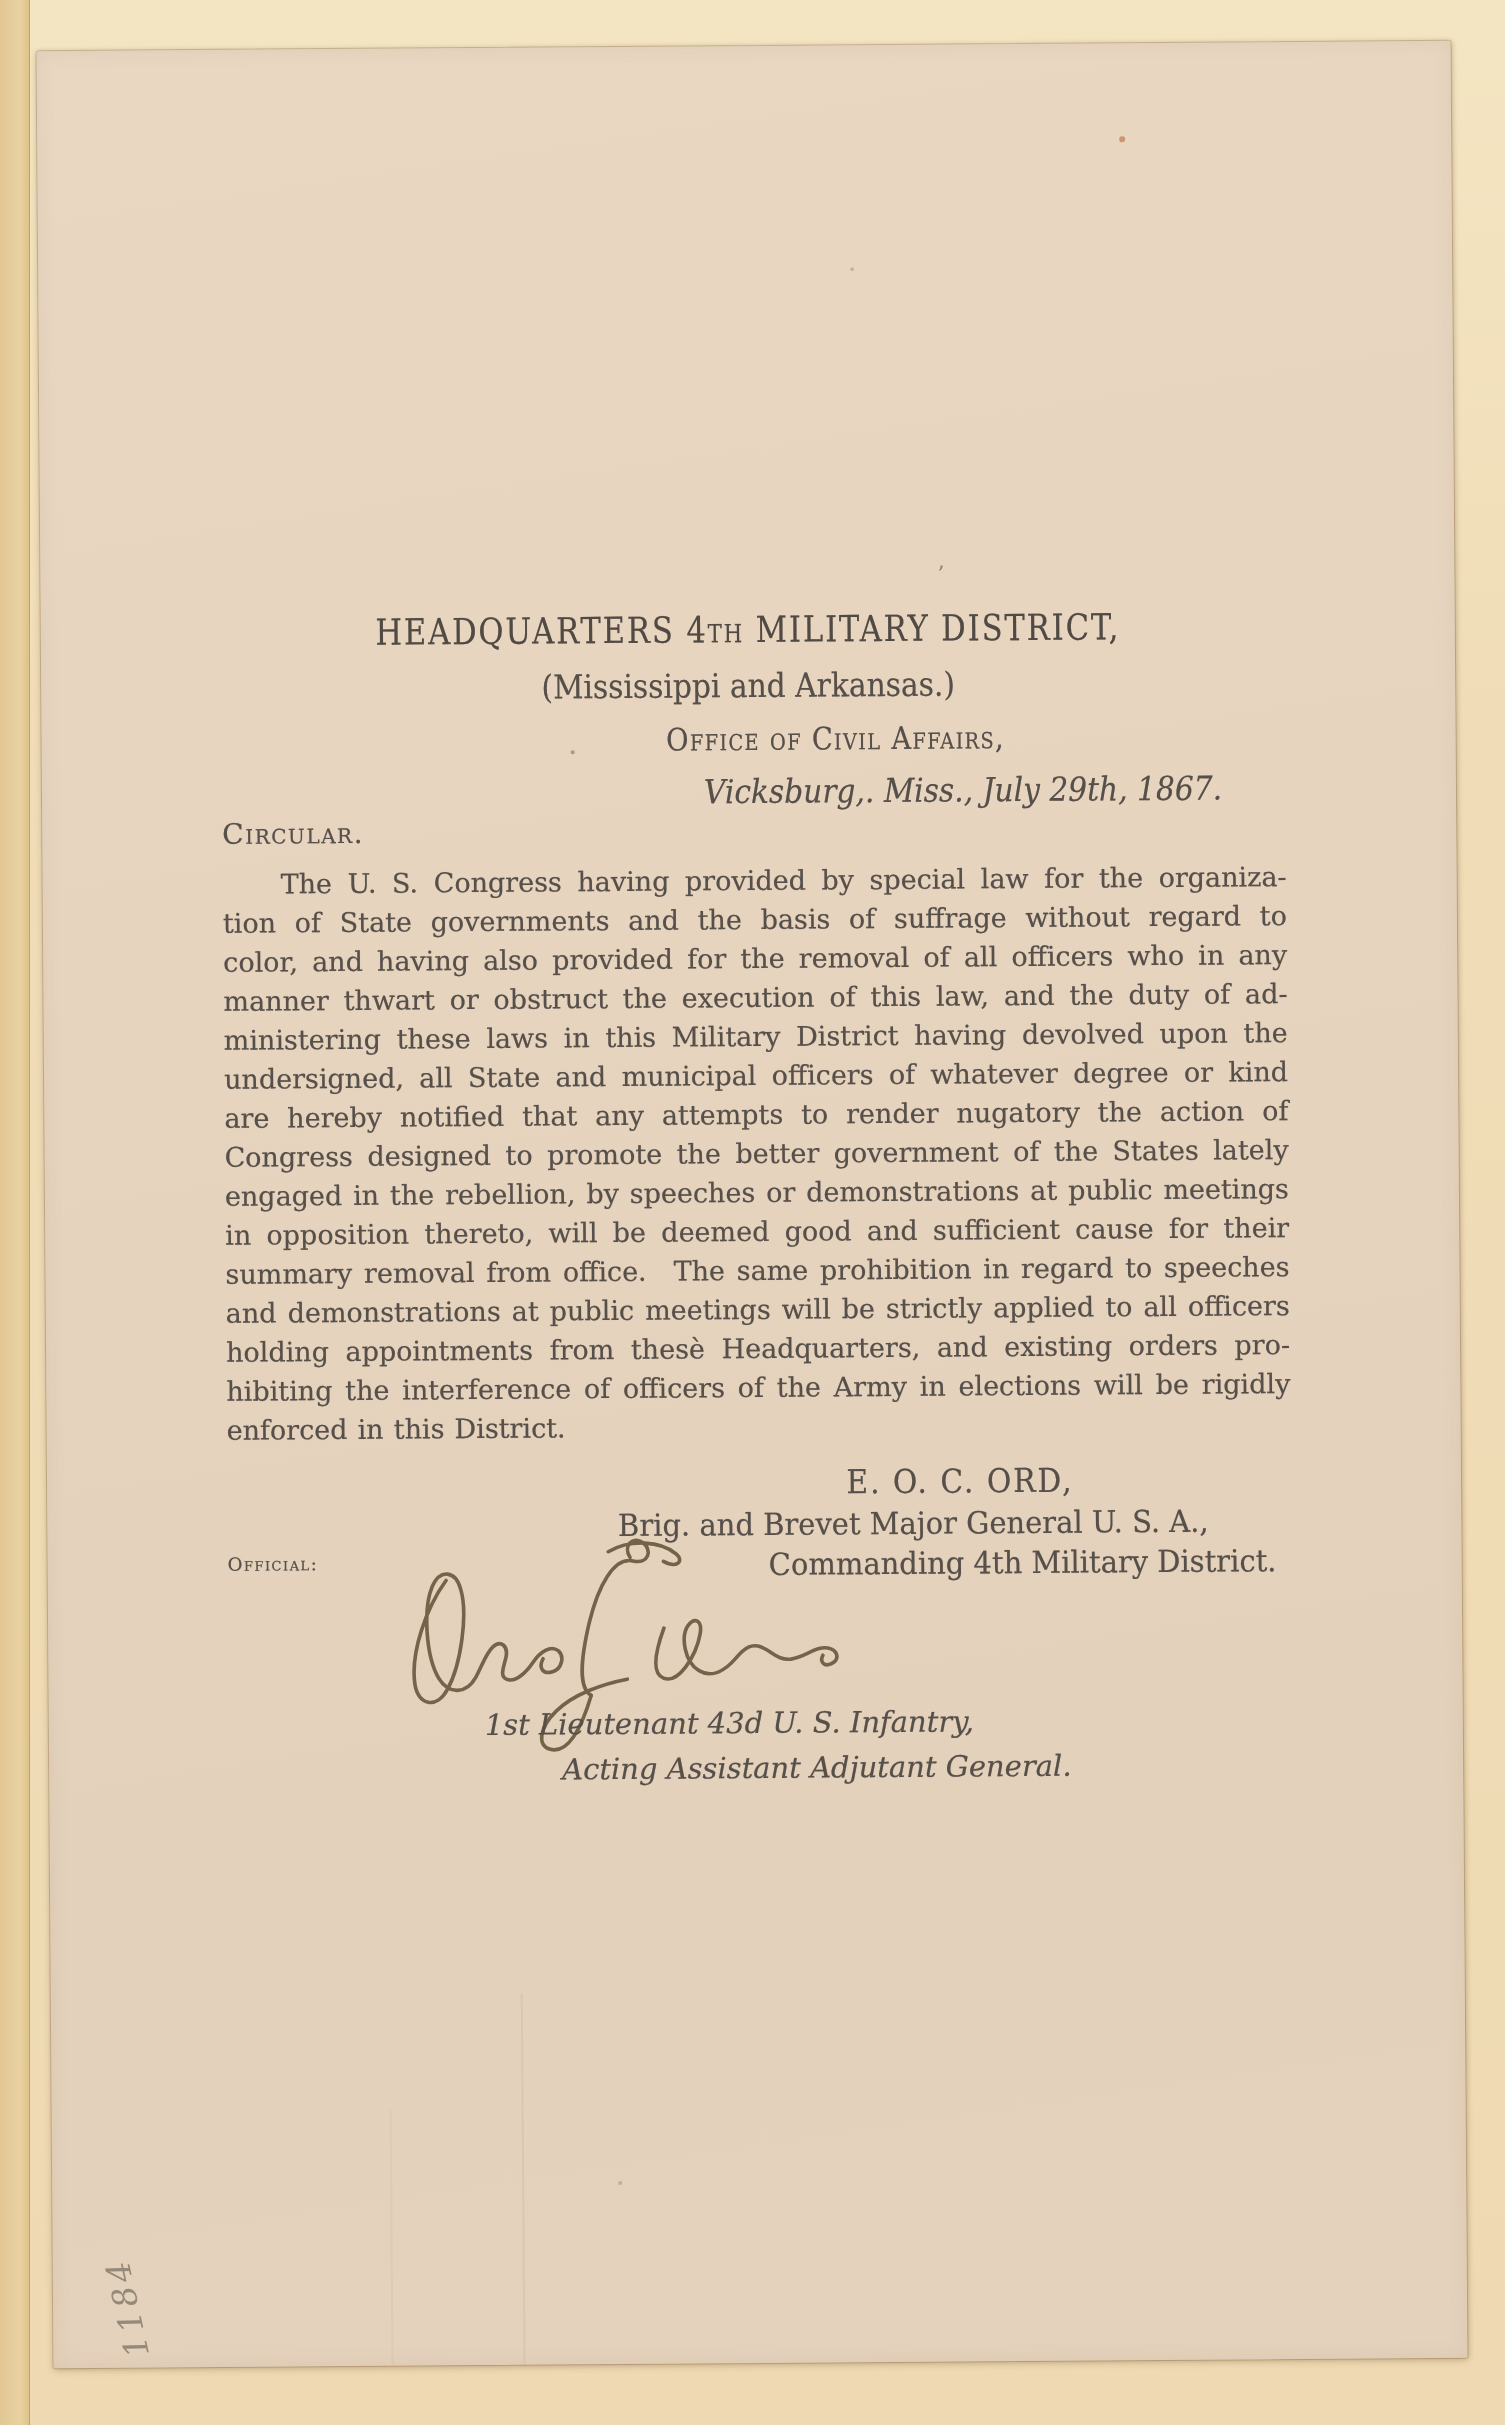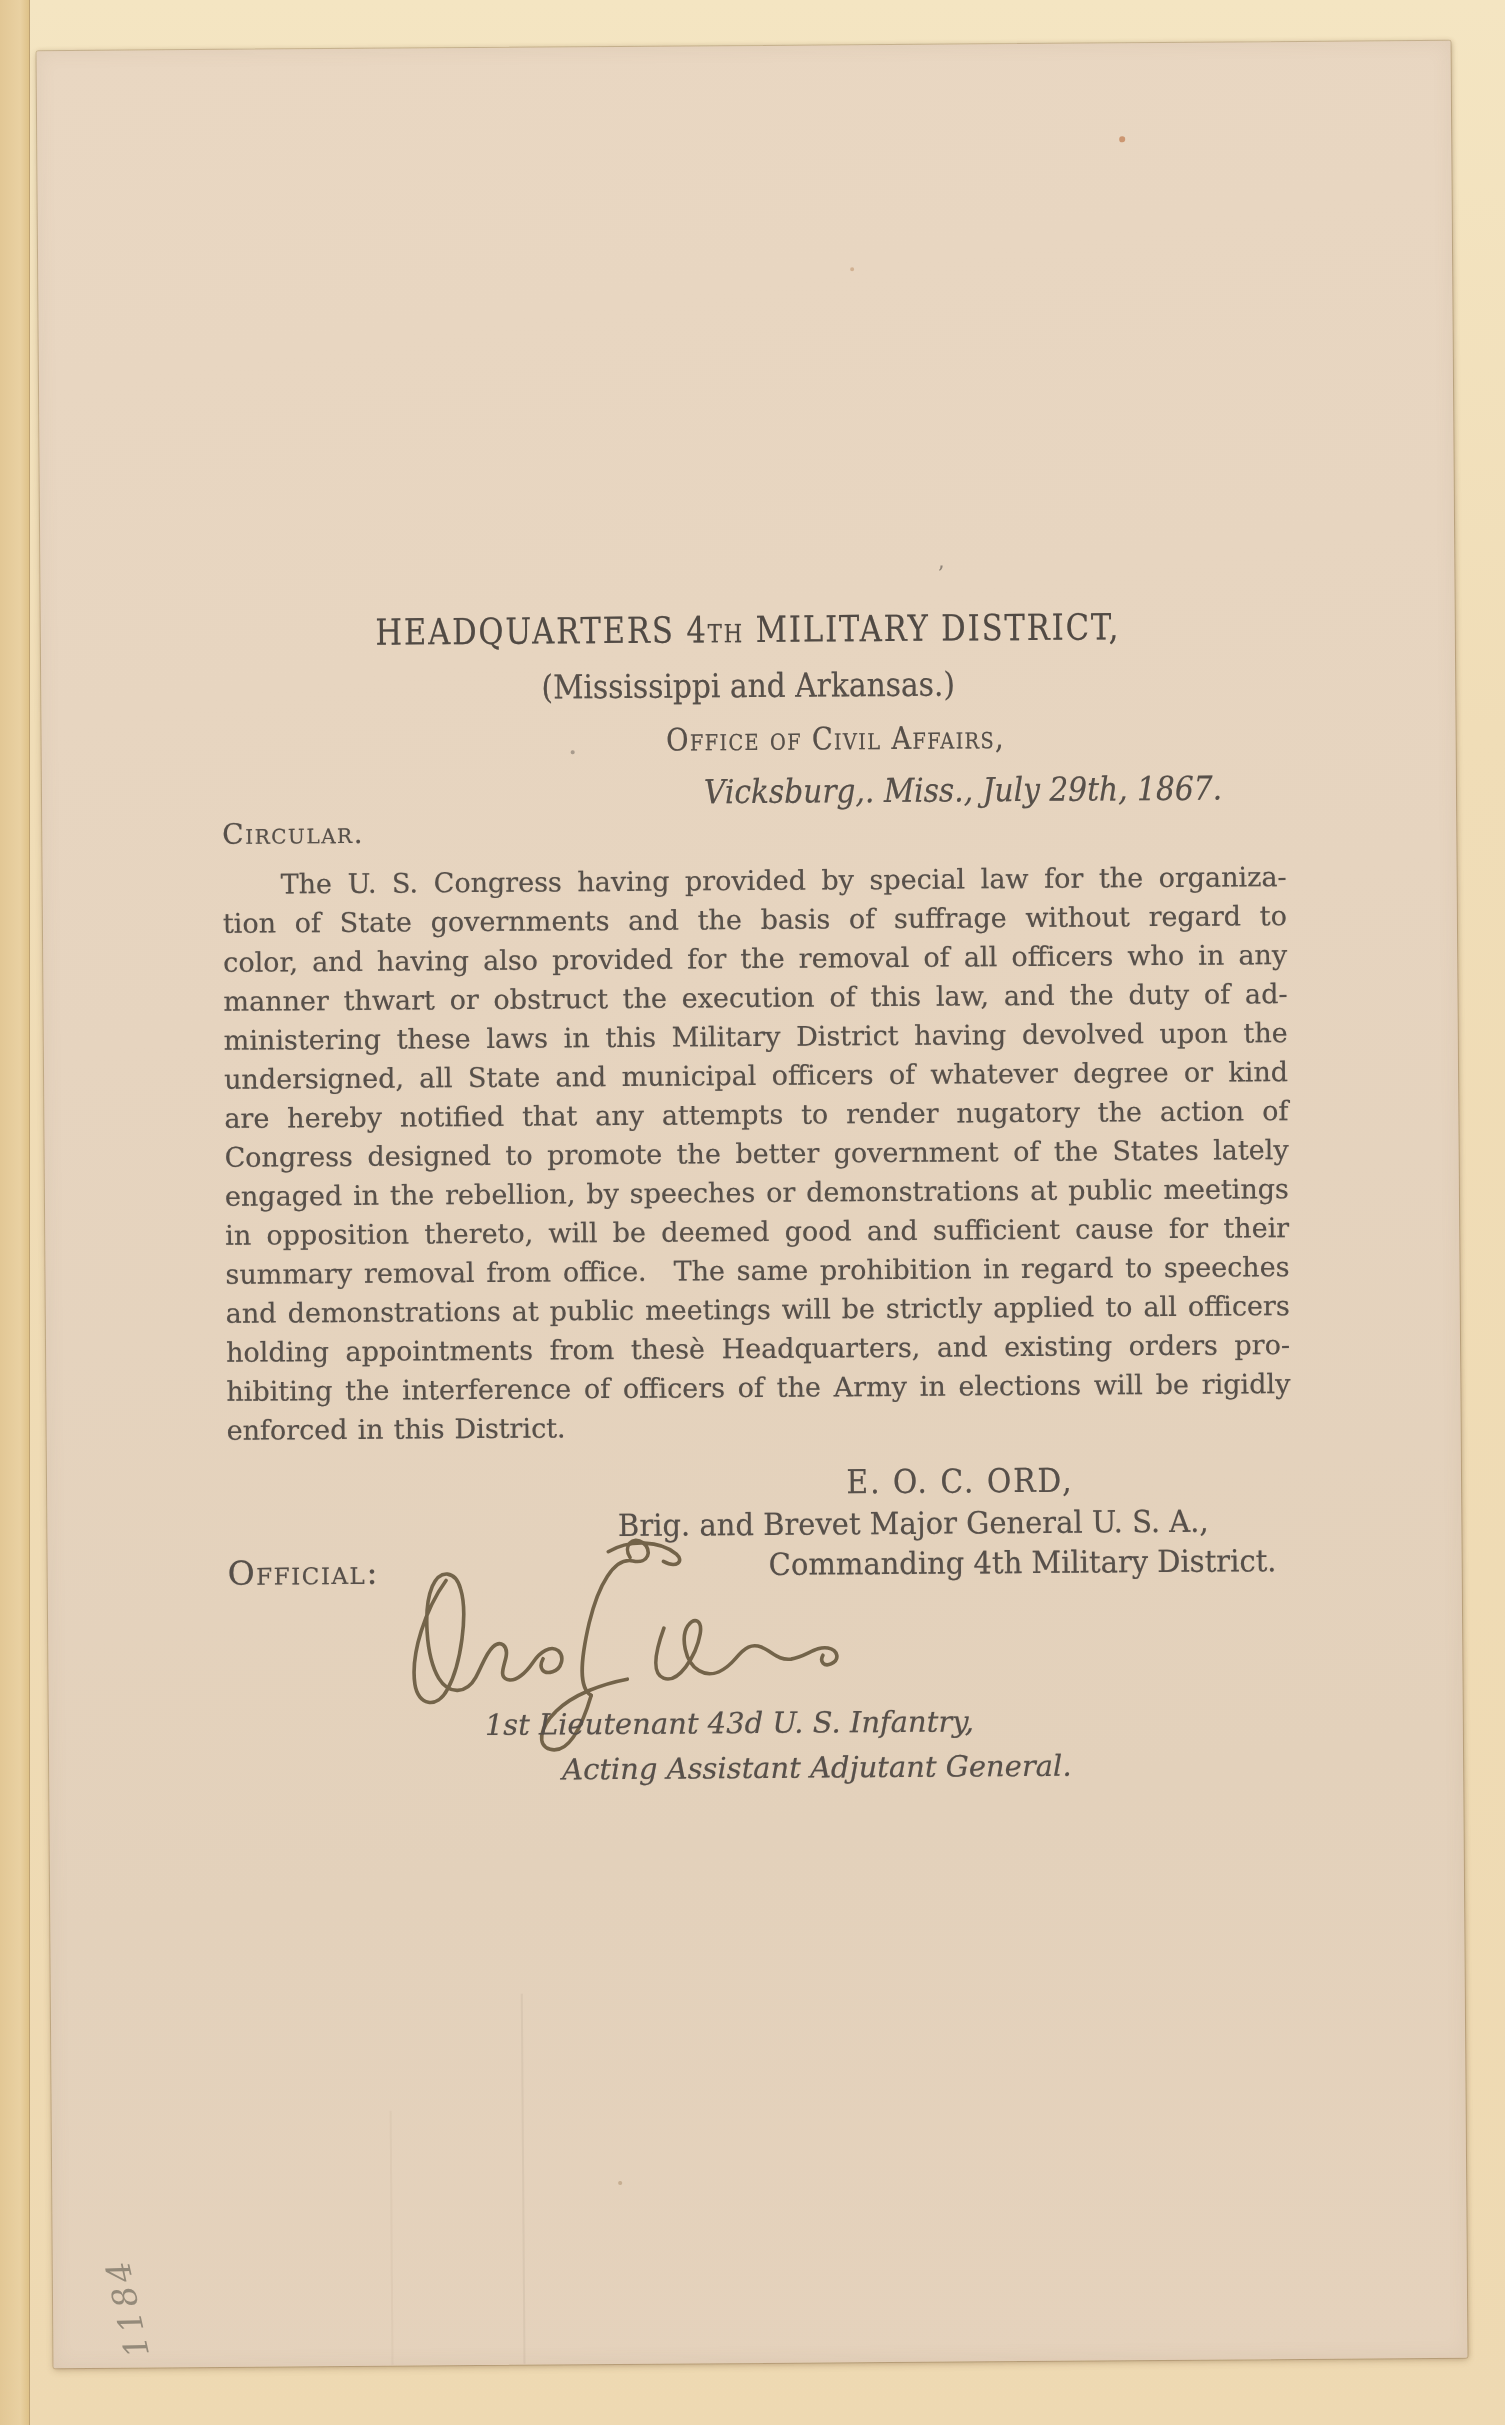--- a/index.html
+++ b/index.html
@@ -29,21 +29,21 @@
   .hdr3{top:675px;font-size:31px;font-variant:small-caps;letter-spacing:1.5px;transform:translateX(87px) scaleX(.88);}
   .dateline{top:726px;font-size:33px;font-style:italic;transform:translateX(214px) scaleX(.9);}
   .circular{position:absolute;left:180px;top:768px;font-size:28px;font-variant:small-caps;letter-spacing:1.5px;}
   .bodyblock{position:absolute;left:180px;top:815px;width:1064px;}
   .bline{width:100%;height:39px;font-size:27px;line-height:39px;text-align:justify;text-align-last:justify;word-spacing:1.5px;white-space:normal;}
   .bline.first{text-indent:58px;}
   .bline.last{text-align-last:left;}
   .eoc{top:1417px;font-size:33px;letter-spacing:2.2px;transform:translateX(206px) scaleX(.9);}
   .brig{top:1461px;font-size:30.5px;transform:translateX(159px) scaleX(.95);}
   .cmdg{top:1501px;font-size:30.5px;transform:translateX(268px) scaleX(.95);}
-  .official{position:absolute;left:180px;top:1504px;font-size:33px;font-variant:small-caps;letter-spacing:1.5px;}
+  .official{position:absolute;left:180px;top:1504px;font-size:18px;font-variant:small-caps;letter-spacing:1.5px;}
   .sigwrap{position:absolute;left:305px;top:1480px;width:494px;height:232px;}
   .attest1{position:absolute;left:436px;top:1660px;font-size:29px;font-style:italic;white-space:nowrap;}
   .attest2{position:absolute;left:513px;top:1705px;font-size:29px;font-style:italic;white-space:nowrap;}
   .pencil{
     position:absolute;left:-2.9px;top:2216px;width:145px;
     font-size:33px;font-style:italic;color:#877e6f;opacity:.85;
     transform:rotate(-102deg);transform-origin:center center;letter-spacing:4.4px;
   }
   .speck{position:absolute;border-radius:50%;}
   .mark-apos{position:absolute;left:897px;top:517px;font-size:22px;color:#6a625a;opacity:.7;}

